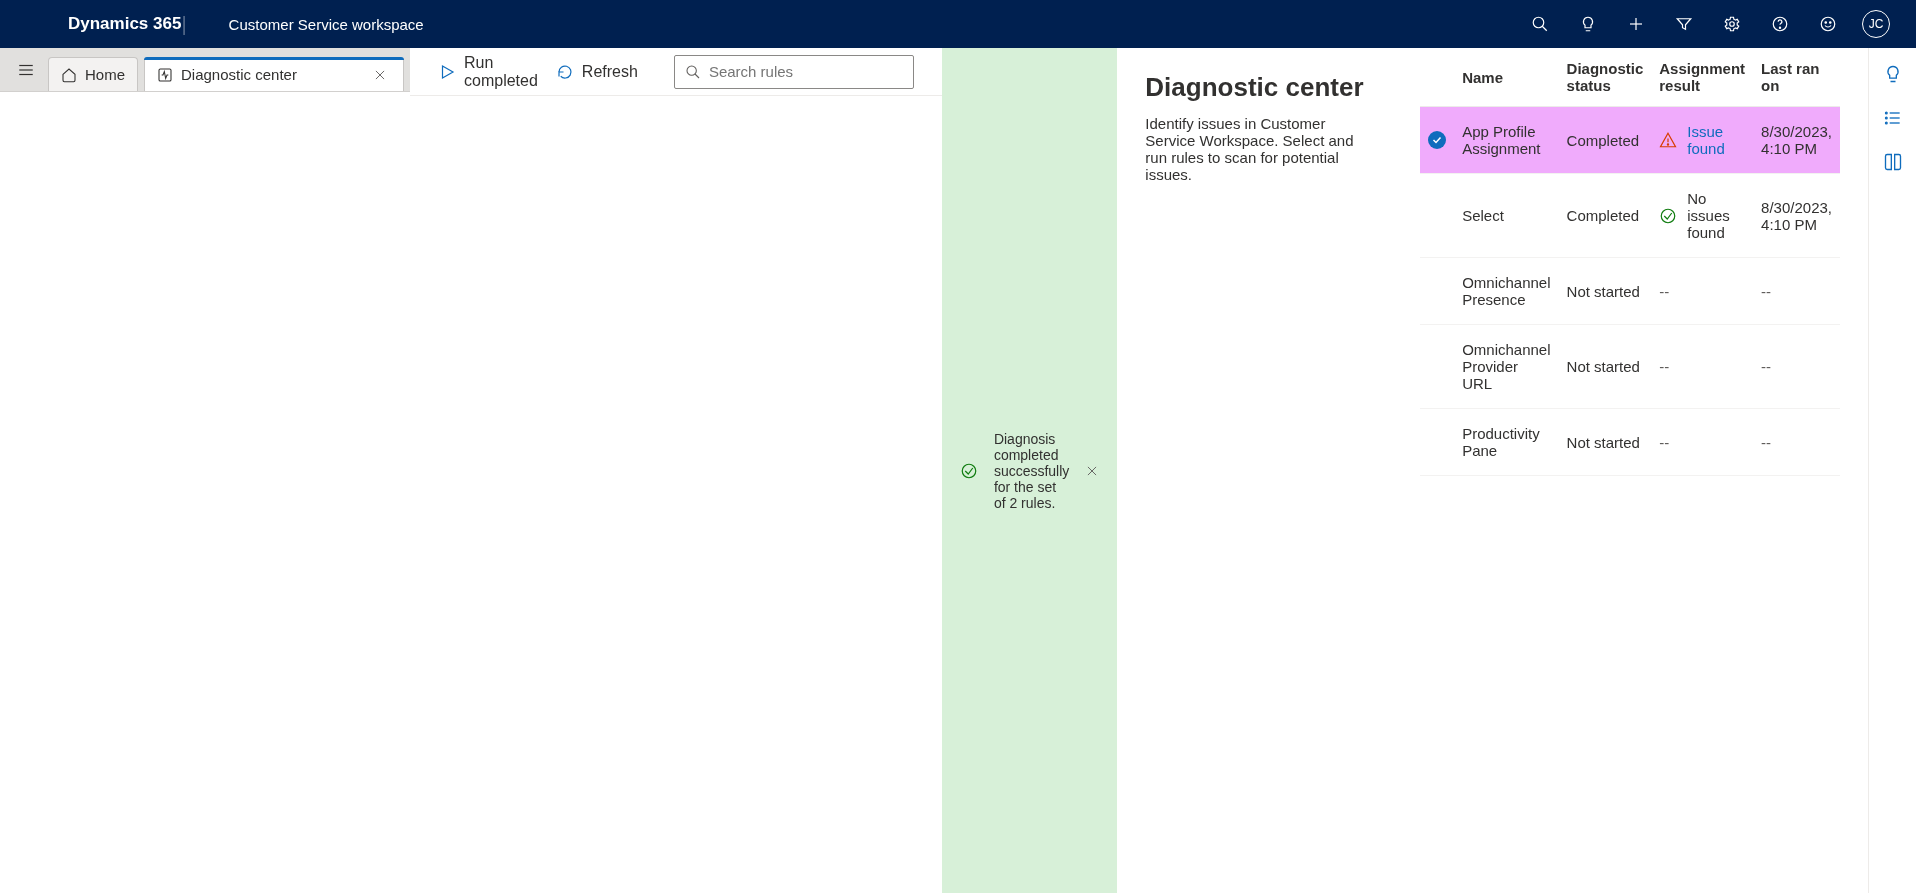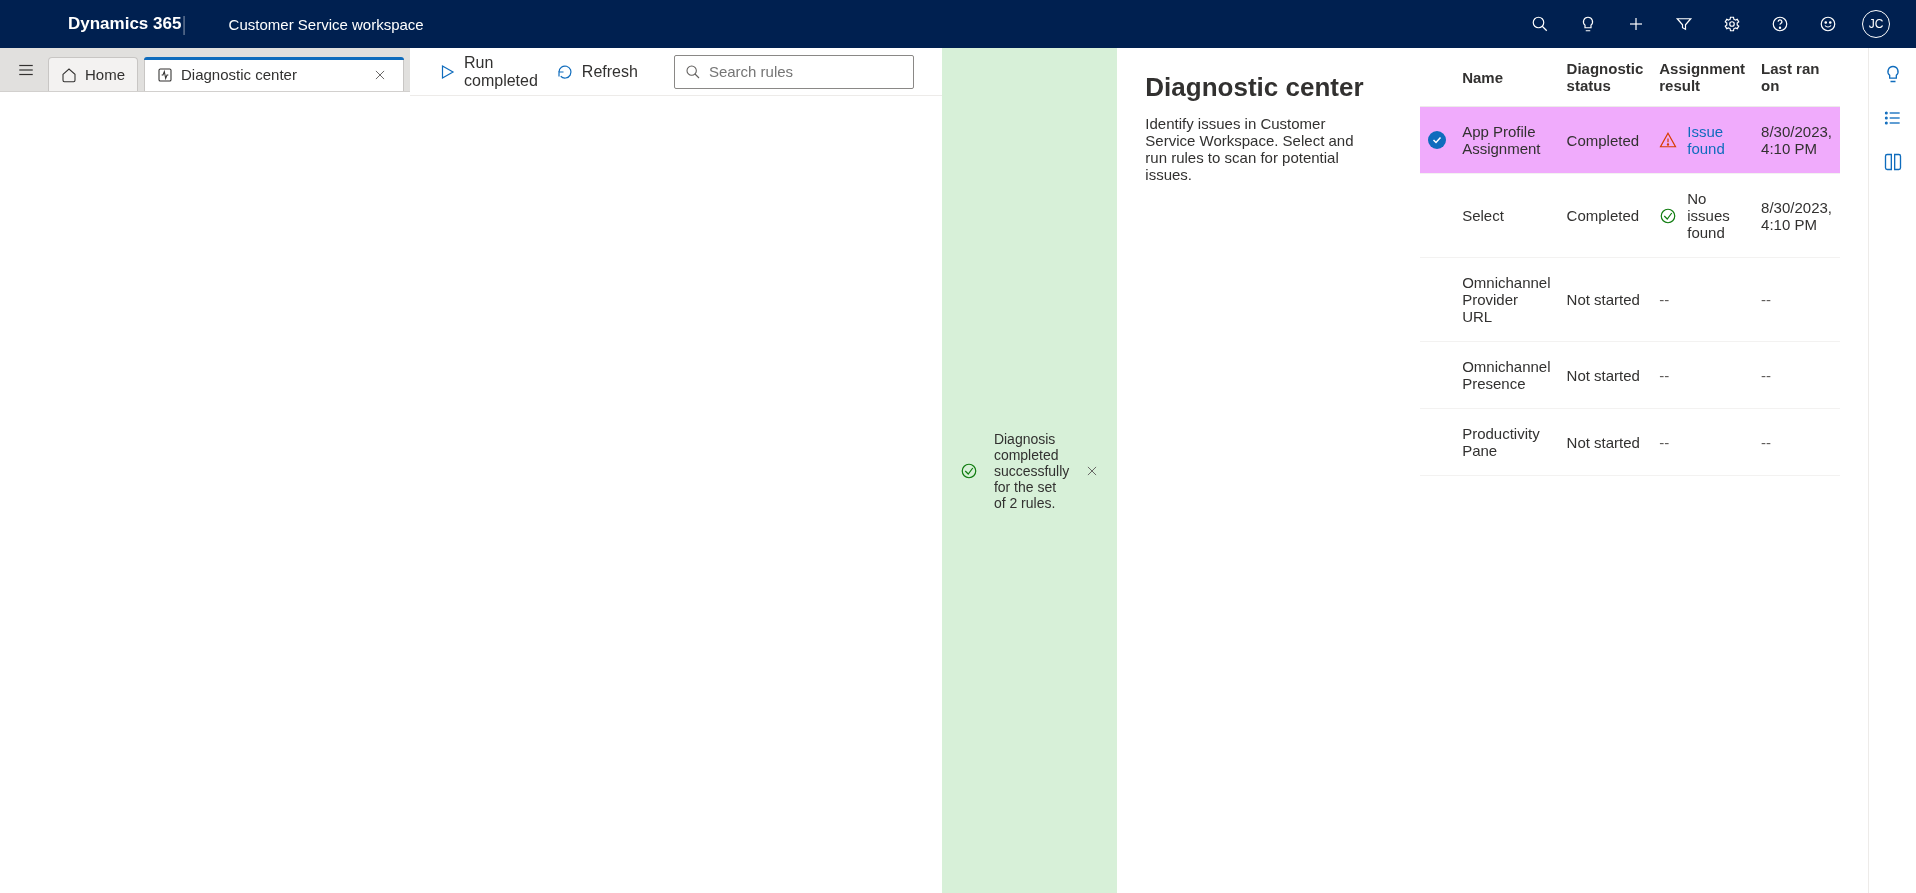--- a/index.html
+++ b/index.html
@@ -257,32 +257,32 @@
                       <polyline points="7,12 11,16 17,8"></polyline>
                     </svg>
                   </span>
                   <span>No issues found</span>
                 </div>
               </td>
               <td>8/30/2023, 4:10 PM</td>
             </tr>
             <tr>
               <td class="col-sel"></td>
-              <td>Omnichannel Provider URL</td>
+              <td>Omnichannel Presence</td>
               <td>Not started</td>
               <td>
                 <div class="res-cell">
                   <span class="dashes">--</span>
                 </div>
               </td>
               <td><span class="dashes">--</span></td>
             </tr>
             <tr>
               <td class="col-sel"></td>
-              <td>Omnichannel Presence</td>
+              <td>Omnichannel Provider URL</td>
               <td>Not started</td>
               <td>
                 <div class="res-cell">
                   <span class="dashes">--</span>
                 </div>
               </td>
               <td><span class="dashes">--</span></td>
             </tr>
             <tr>
               <td class="col-sel"></td>

